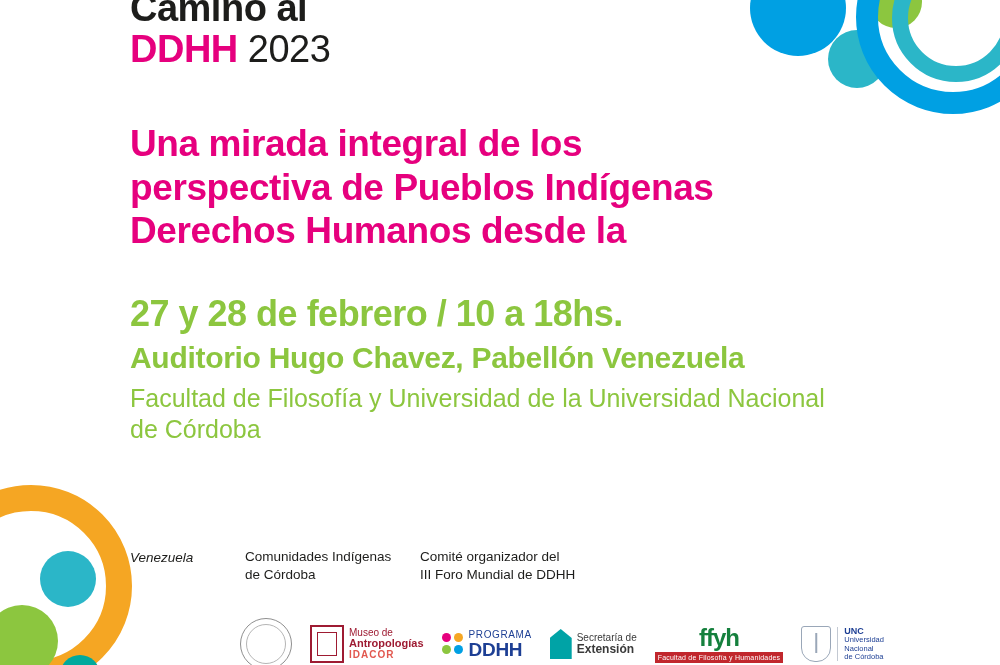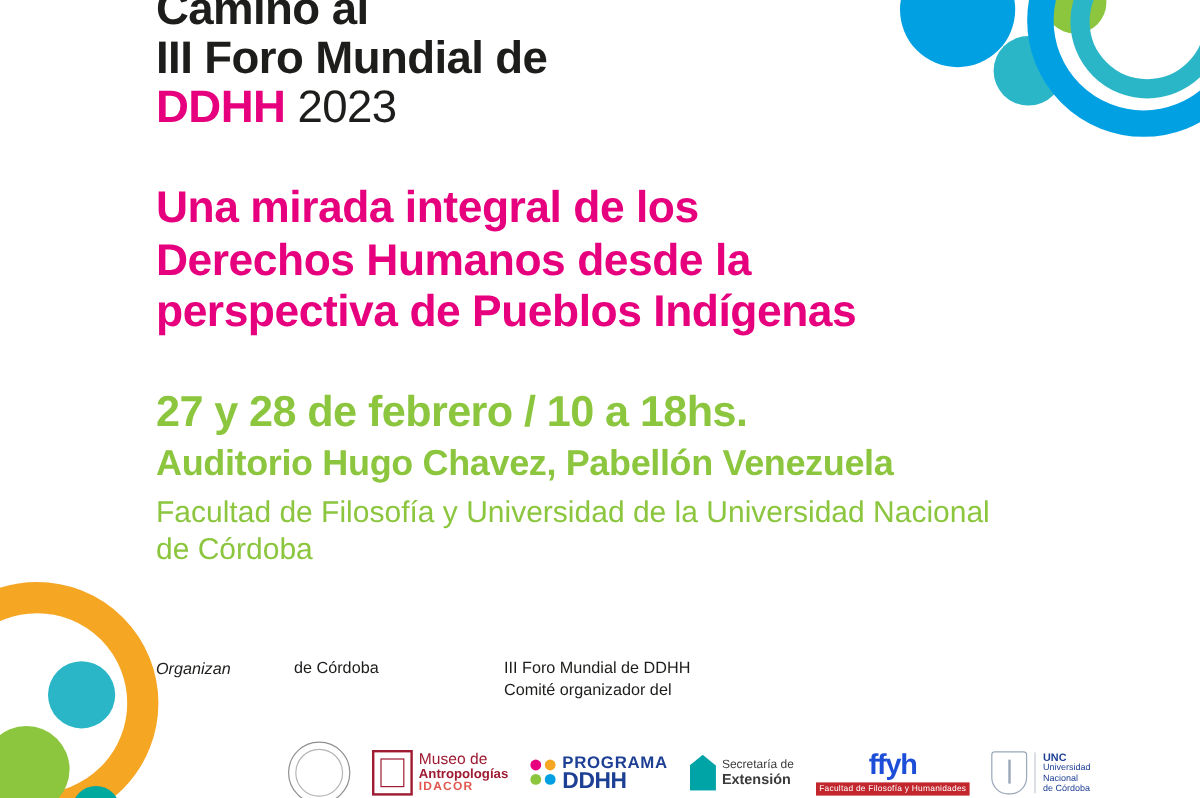--- a/index.html
+++ b/index.html
@@ -68,21 +68,21 @@
   }
   .kicker .ddhh {
     color: #e6007e;
   }
   .kicker .year {
     color: #1d1d1b;
     font-weight: normal;
   }
 
   .headline {
-    margin-top: 40px;
+    margin-top: 52px;
     font-weight: bold;
     font-size: 37px;
     line-height: 1.18;
     color: #e6007e;
     letter-spacing: -0.4px;
   }
 
   .date-line {
     margin-top: 40px;
     font-weight: bold;
@@ -184,21 +184,21 @@
     border: 1.5px solid #9e1b32;
   }
   .museo-text {
     line-height: 1.05;
     color: #9e1b32;
     font-size: 11px;
     font-weight: bold;
   }
   .museo-text .small {
     font-weight: normal;
-    font-size: 13px;
+    font-size: 10px;
     color: #9e1b32;
   }
   .museo-text .idacor {
     color: #e2584f;
     font-size: 10px;
     letter-spacing: 1px;
   }
 
   .logo-programa {
     display: flex;
@@ -215,23 +215,22 @@
   }
   .dots-grid i {
     border-radius: 50%;
     display: block;
   }
   .programa-text {
     line-height: 1;
     color: #1d3f94;
   }
   .programa-text .p1 {
-    font-size: 14px;
+    font-size: 10px;
     letter-spacing: 0.6px;
-    font-weight: bold;
   }
   .programa-text .p2 {
     font-size: 19px;
     font-weight: bold;
     letter-spacing: -0.3px;
   }
 
   .logo-extension {
     display: flex;
     align-items: center;
@@ -250,21 +249,21 @@
   .ext-text .e1 { font-size: 10px; }
   .ext-text .e2 { font-size: 12px; font-weight: bold; }
 
   .logo-ffyh {
     text-align: center;
     line-height: 1;
   }
   .ffyh-word {
     font-size: 24px;
     font-weight: bold;
-    color: #1d4ed8;
+    color: #15803d;
     letter-spacing: -1px;
   }
   .ffyh-bar {
     margin-top: 2px;
     background: #c1272d;
     color: #ffffff;
     font-size: 7px;
     padding: 2px 3px;
     letter-spacing: 0.2px;
     white-space: nowrap;
@@ -328,52 +327,52 @@
     <span class="circ" style="left:96px; top:150px; width:72px; height:72px; background:#8cc63f;"></span>
     <span class="circ" style="left:150px; top:96px; width:56px; height:56px; background:#2bb6c8;"></span>
 
     <span class="circ" style="left:170px; top:200px; width:40px; height:40px; background:#00a99d;"></span>
   </div>
 
   <div class="content">
 
     <div class="kicker">
       <div>Camino al</div>
-      <div>III Foro Mundial de</div>
       <div>
         <span class="ddhh">DDHH</span>
         <span class="year">2023</span>
       </div>
     </div>
 
     <div class="headline">
       <div>Una mirada integral de los</div>
+      <div>perspectiva de Pueblos Indígenas</div>
       <div>Derechos Humanos desde la</div>
-      <div>perspectiva de Pueblos Indígenas</div>
     </div>
 
     <div class="date-line">27 y 28 de febrero  / 10 a 18hs.</div>
     <div class="venue-line">Auditorio Hugo Chavez, Pabellón Venezuela</div>
     <div class="faculty-line">
       <div>Facultad de Filosofía y Universidad de la Universidad Nacional</div>
       <div>de Córdoba</div>
     </div>
   </div>
 
   <div class="organizers">
-    <div class="org-label">Organizan</div>
+    <div class="org-label">Venezuela</div>
 
 
     <div class="org-col">
+      <div>Comunidades Indígenas</div>
       <div>de Córdoba</div>
     </div>
 
     <div class="org-col wide">
+      <div>Comité organizador del</div>
       <div>III Foro Mundial de DDHH</div>
-      <div>Comité organizador del</div>
     </div>
   </div>
 
   <div class="logos">
 
     <div class="logo">
       <div class="logo-unc-seal"></div>
     </div>
 
     <div class="logo logo-museo">

